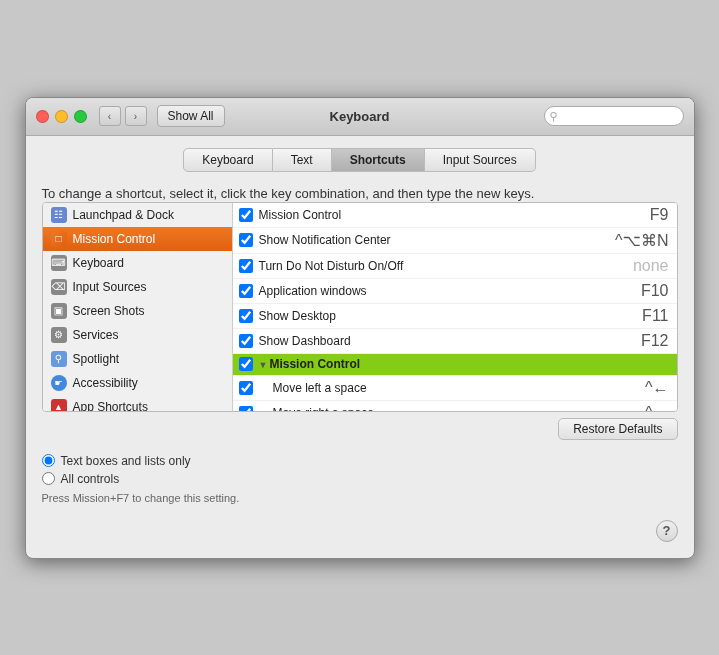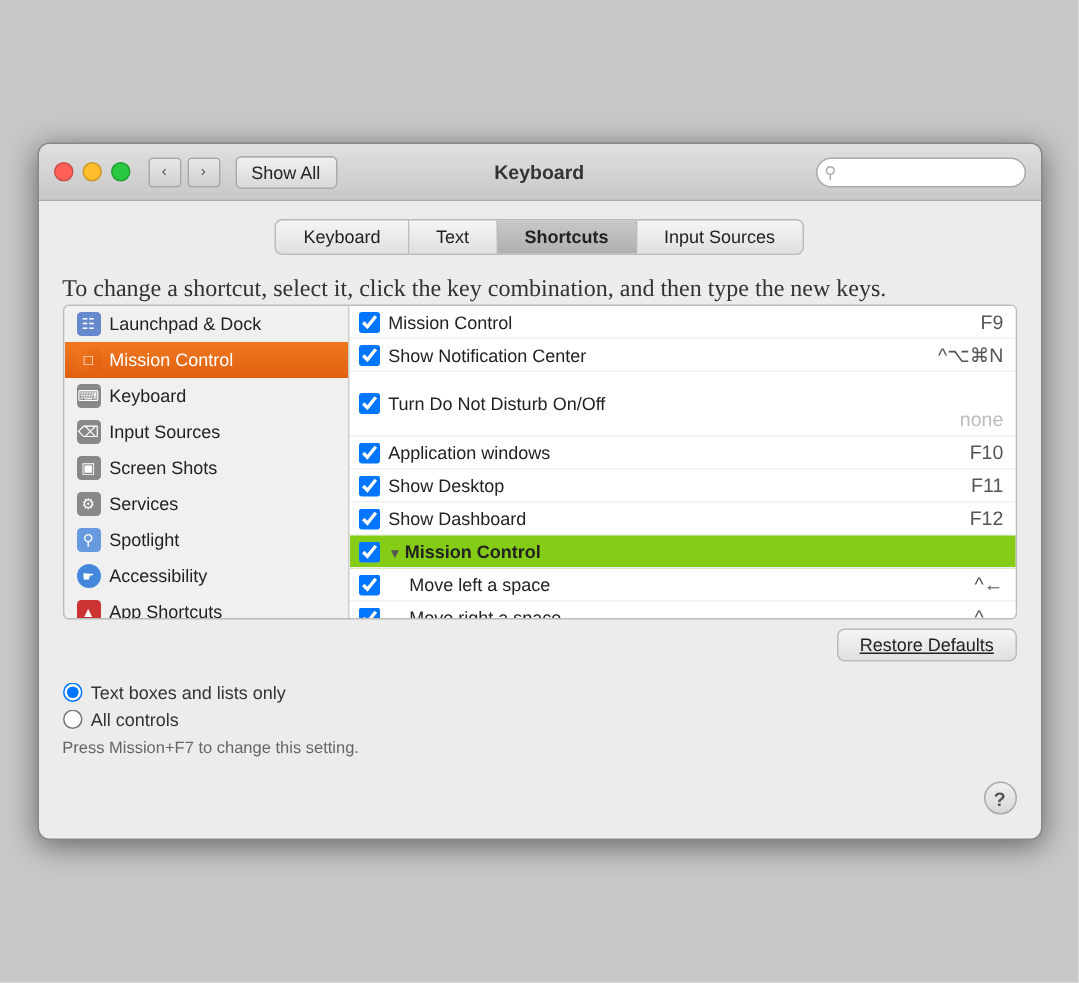--- a/index.html
+++ b/index.html
@@ -132,24 +132,23 @@
       border-radius: 0 5px 5px 0;
     }
     .tab + .tab {
       border-left: none;
     }
     .tab.active {
       background: linear-gradient(to bottom, #c8c8c8, #b0b0b0);
       font-weight: bold;
     }
     .instruction {
-      font-size: 16px;
+      font-size: 13px;
       color: #333;
       margin-bottom: 1px;
-      font-family: Liberation Serif, serif;
     }
     .main-panel {
       display: flex;
       border: 1px solid #bbb;
       background: white;
       border-radius: 4px;
       overflow: hidden;
       height: 210px;
     }
     .sidebar {
@@ -216,38 +215,37 @@
     }
     .shortcut-name {
       flex: 1;
       font-size: 12px;
       color: #222;
     }
     .shortcut-name.indented {
       padding-left: 14px;
     }
     .shortcut-key {
-      font-size: 13px;
+      font-size: 16px;
       color: #555;
       text-align: right;
     }
     .restore-area {
       display: flex;
       justify-content: flex-end;
       padding: 6px 0 0 0;
     }
     .restore-btn {
       background: linear-gradient(to bottom, #f5f5f5, #e0e0e0);
       border: 1px solid #bbb;
       border-radius: 5px;
       padding: 3px 14px;
       font-size: 12px;
       cursor: pointer;
       color: #222;
-      text-decoration: underline;
     }
     .keyboard-access {
       margin-top: 14px;
       font-size: 12px;
       color: #333;
     }
     .radio-group {
       margin-top: 8px;
       display: flex;
       flex-direction: column;
@@ -386,21 +384,21 @@
 
         <div class="shortcut-row">
           <input type="checkbox" class="shortcut-check" checked="" style="">
           <span class="shortcut-name">Show Notification Center</span>
           <span class="shortcut-key">^⌥⌘N</span>
         </div>
 
         <div class="shortcut-row">
           <input type="checkbox" class="shortcut-check" checked="" style="">
           <span class="shortcut-name">Turn Do Not Disturb On/Off</span>
-          <span class="shortcut-key" style="color:#bbb;margin-top:21px;">none</span>
+          <span class="shortcut-key" style="color:#bbb;">none</span>
         </div>
 
         <div class="shortcut-row">
           <input type="checkbox" class="shortcut-check" checked="" style="">
           <span class="shortcut-name">Application windows</span>
           <span class="shortcut-key">F10</span>
         </div>
 
         <div class="shortcut-row">
           <input type="checkbox" class="shortcut-check" checked="" style="">

